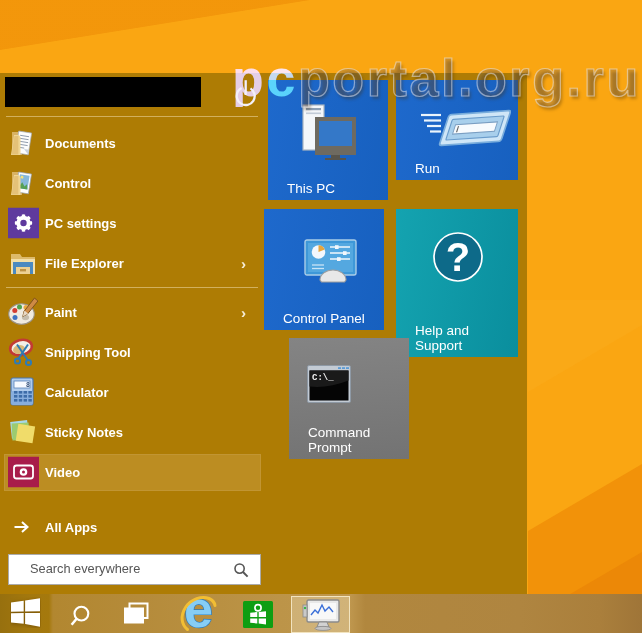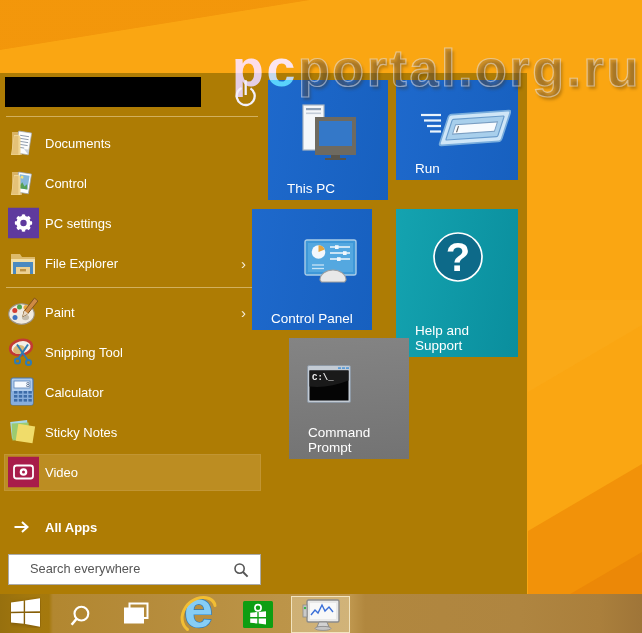--- a/index.html
+++ b/index.html
@@ -8,51 +8,51 @@
   .abs{position:absolute;}
   
   #wedgeTL{left:0;top:0;width:310px;height:50px;
     background:linear-gradient(to right bottom,rgba(242,149,10,0.9) 49.6%,rgba(242,149,10,0) 50.4%);}
   
   #overlay{left:0;top:73px;width:527px;height:521px;background:#AE7C04;}
   
   #userbox{left:5px;top:77px;width:196px;height:30px;background:#000;}
   .sep{height:1px;background:rgba(255,240,205,0.45);}
   
-  .mrow{left:0;width:265px;height:40px;}
+  .mrow{left:0;width:265px;height:40px;font-weight:bold;}
   .mlabel{position:absolute;left:45px;top:50%;transform:translateY(-50%);
     color:#fff;font-size:13px;white-space:nowrap;}
   .micon{position:absolute;left:8px;top:50%;transform:translateY(-50%);}
   .arrow{position:absolute;left:241px;top:50%;transform:translateY(-50%);
     color:#F7EEDA;font-size:15px;}
   #vidhl{left:4px;top:454px;width:257px;height:37px;background:#BC8D22;
     box-shadow:inset 0 0 0 1px rgba(255,255,255,0.08);}
   
   #allapps{left:0;top:507px;width:265px;height:40px;}
   #allapps .mlabel{font-weight:700;font-size:13px;}
   
   #search{left:8px;top:554px;width:253px;height:31px;background:#fff;
     border:1px solid #ABABAB;box-sizing:border-box;}
   #search span{position:absolute;left:21px;top:6px;color:#555;font-size:12.8px;}
   
   .tile{color:#fff;}
   .tlabel{position:absolute;left:19px;bottom:4px;font-size:13.5px;line-height:14.5px;}
   #tpc{left:268px;top:80px;width:120px;height:120px;background:linear-gradient(100deg,#1E69CC,#1760BF);}
   #trun{left:396px;top:80px;width:122px;height:100px;background:linear-gradient(100deg,#1E69CC,#1760BF);}
-  #tcp{left:252px;top:209px;width:120px;height:121px;background:linear-gradient(100deg,#1E69CC,#1760BF);}
+  #tcp{left:264px;top:209px;width:120px;height:121px;background:linear-gradient(100deg,#1E69CC,#1760BF);}
   #thelp{left:396px;top:209px;width:122px;height:148px;background:linear-gradient(100deg,#14A3B0,#0A8E9D);}
   #tcmd{left:268px;top:338px;width:120px;height:121px;background:linear-gradient(175deg,#848484,#737373);margin-left:21px;}
   
   #taskbar{left:0;top:594px;width:642px;height:39px;
     background:linear-gradient(to right,#97700E 0px,#A3780E 30px,#A5790D 49px,#B28730 53px,
       #B58B3A 140px,#BC9448 280px,#BF974E 350px,#B1873E 365px,#AF8540 520px,#AA7F3C 600px,#9F7538 642px);}
   #actbox{left:291px;top:596px;width:59px;height:37px;
     background:rgba(255,250,235,0.28);box-shadow:inset 0 0 0 1px rgba(248,236,205,0.85);}
   
-  #wm{left:232px;top:38px;font-weight:700;font-size:52px;letter-spacing:2.6px;
+  #wm{left:232px;top:48px;font-weight:700;font-size:52px;letter-spacing:2.6px;
     white-space:nowrap;}
   #wm .g{color:rgba(95,92,105,0.26);-webkit-text-stroke:1.2px rgba(238,238,246,0.5);
     text-shadow:2px 3px 3px rgba(70,48,8,0.32);}
   #wm .p1{color:#A99FE6;mix-blend-mode:screen;}
   #wm .c1{color:#45B4EE;mix-blend-mode:screen;}
 </style>
 </head>
 <body>
 <div id="page">
   <div class="abs" id="wedgeTL"></div>

